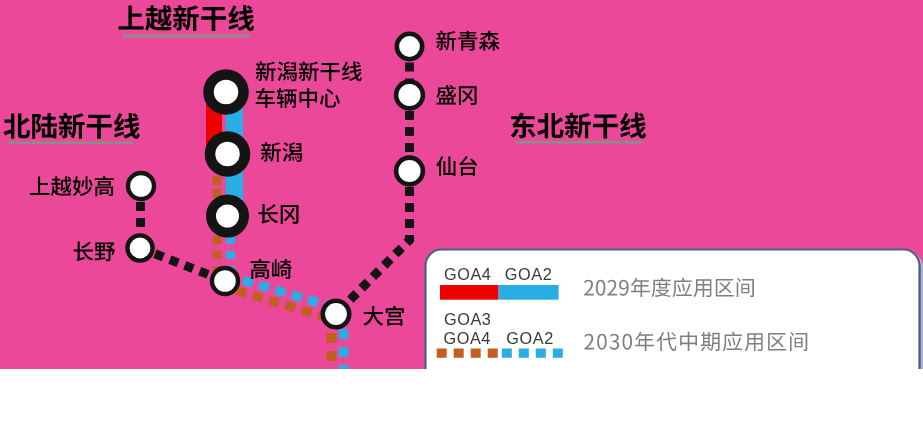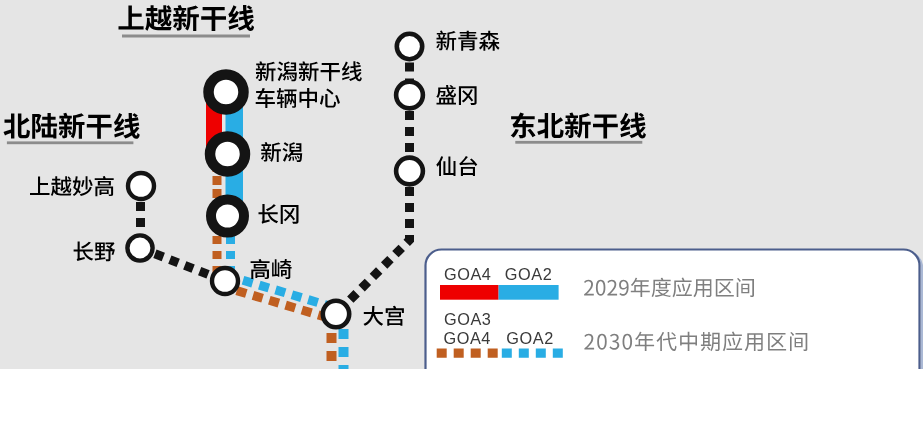--- a/index.html
+++ b/index.html
@@ -1,15 +1,15 @@
 <!DOCTYPE html>
 <html><head><meta charset="utf-8"><title>Shinkansen GOA</title>
 <style>
 html,body{margin:0;padding:0;background:#fff}
-.stage{position:relative;width:923px;height:369px;background:#e5e5e5;overflow:hidden;font-family:"Liberation Sans",sans-serif}
+.stage{position:relative;width:923px;height:369px;background:#ec4899;overflow:hidden;font-family:"Liberation Sans",sans-serif}
 </style></head>
 <body>
 <div class="stage">
 <svg width="923" height="426" viewBox="0 0 923 426" style="position:absolute;left:0;top:0">
 <rect x="225.5" y="92" width="17.5" height="124" fill="#29ade4"></rect>
 <rect x="206" y="92" width="16" height="62" fill="#ee0000"></rect>
 <line x1="217" y1="150" x2="217" y2="216" stroke="#c05f20" stroke-width="9" stroke-dasharray="9 4"></line>
 <line x1="217" y1="221" x2="217" y2="281" stroke="#c05f20" stroke-width="9" stroke-dasharray="8 7"></line>
 <line x1="230.5" y1="221" x2="230.5" y2="281" stroke="#29ade4" stroke-width="9" stroke-dasharray="8 7"></line>
 <line x1="226.7" y1="275.4" x2="337.7" y2="308.4" stroke="#29ade4" stroke-width="9" stroke-dasharray="10 7"></line>

